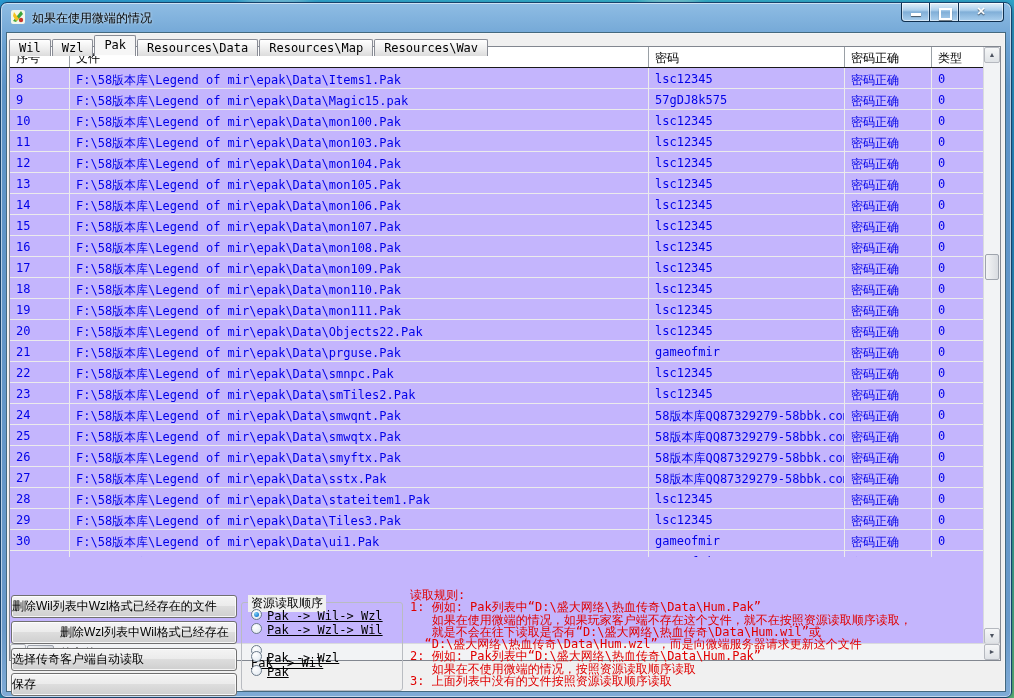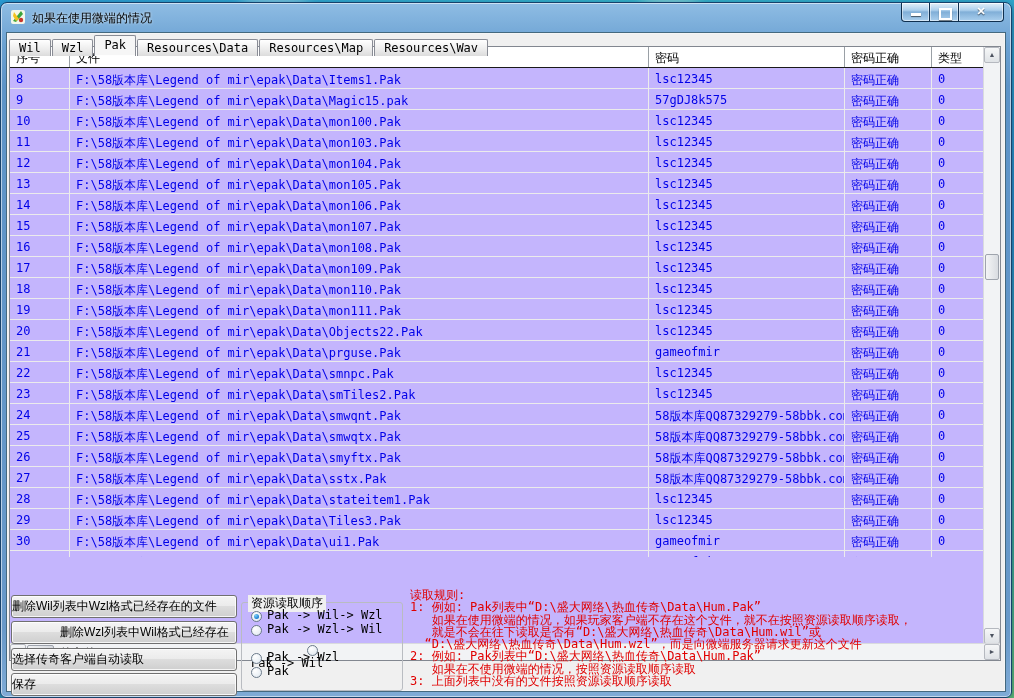--- a/index.html
+++ b/index.html
@@ -83,21 +83,21 @@
   
   .bottom{position:absolute;left:0;right:0;top:553px;bottom:0;}
   .action-btn{
     position:absolute;left:4px;width:226px;height:23px;box-sizing:border-box;
     border:1px solid #707070;border-radius:3px;font-size:12px;color:#000;text-align:left;line-height:21px;
     background:linear-gradient(180deg,#f4f4f4 0%,#ebebeb 49%,#dddddd 50%,#cfcfcf 100%);
     box-shadow:inset 0 0 0 1px rgba(255,255,255,.8);
   }
   .groupbox{position:absolute;left:234px;top:16px;width:160px;height:87px;border:1px solid #b9bcc1;border-radius:3px;}
   .group-title{position:absolute;left:6px;top:-8px;padding:0 3px;background:#f0f0f0;font-size:12px;color:#000;white-space:nowrap;}
-  .radio-row{position:absolute;left:9px;height:13px;display:flex;align-items:flex-end;}
+  .radio-row{position:absolute;left:9px;height:13px;display:flex;align-items:flex-start;text-decoration:underline;}
   .radio-circle{width:11px;height:11px;box-sizing:border-box;border:1px solid #6b7a8a;border-radius:50%;
     background:radial-gradient(circle at 35% 30%,#ffffff,#e8eef4 70%,#cfd9e2);margin-right:5px;position:relative;flex:none;}
   .radio-row.sel .radio-circle::after{content:"";position:absolute;left:2px;top:2px;width:5px;height:5px;border-radius:50%;
     background:radial-gradient(circle at 35% 30%,#7fd0f2,#1a7fd4 70%,#0f5ea6);}
   .radio-label{font-family:"DejaVu Sans Mono",monospace;font-size:12px;color:#000;white-space:pre;}
   .rules{position:absolute;left:403px;top:3px;color:var(--rule,#e00000);
     font-family:"DejaVu Sans Mono",monospace;font-size:12px;line-height:12.3px;}
   .rule-line{white-space:pre;}
 </style>
 </head>

